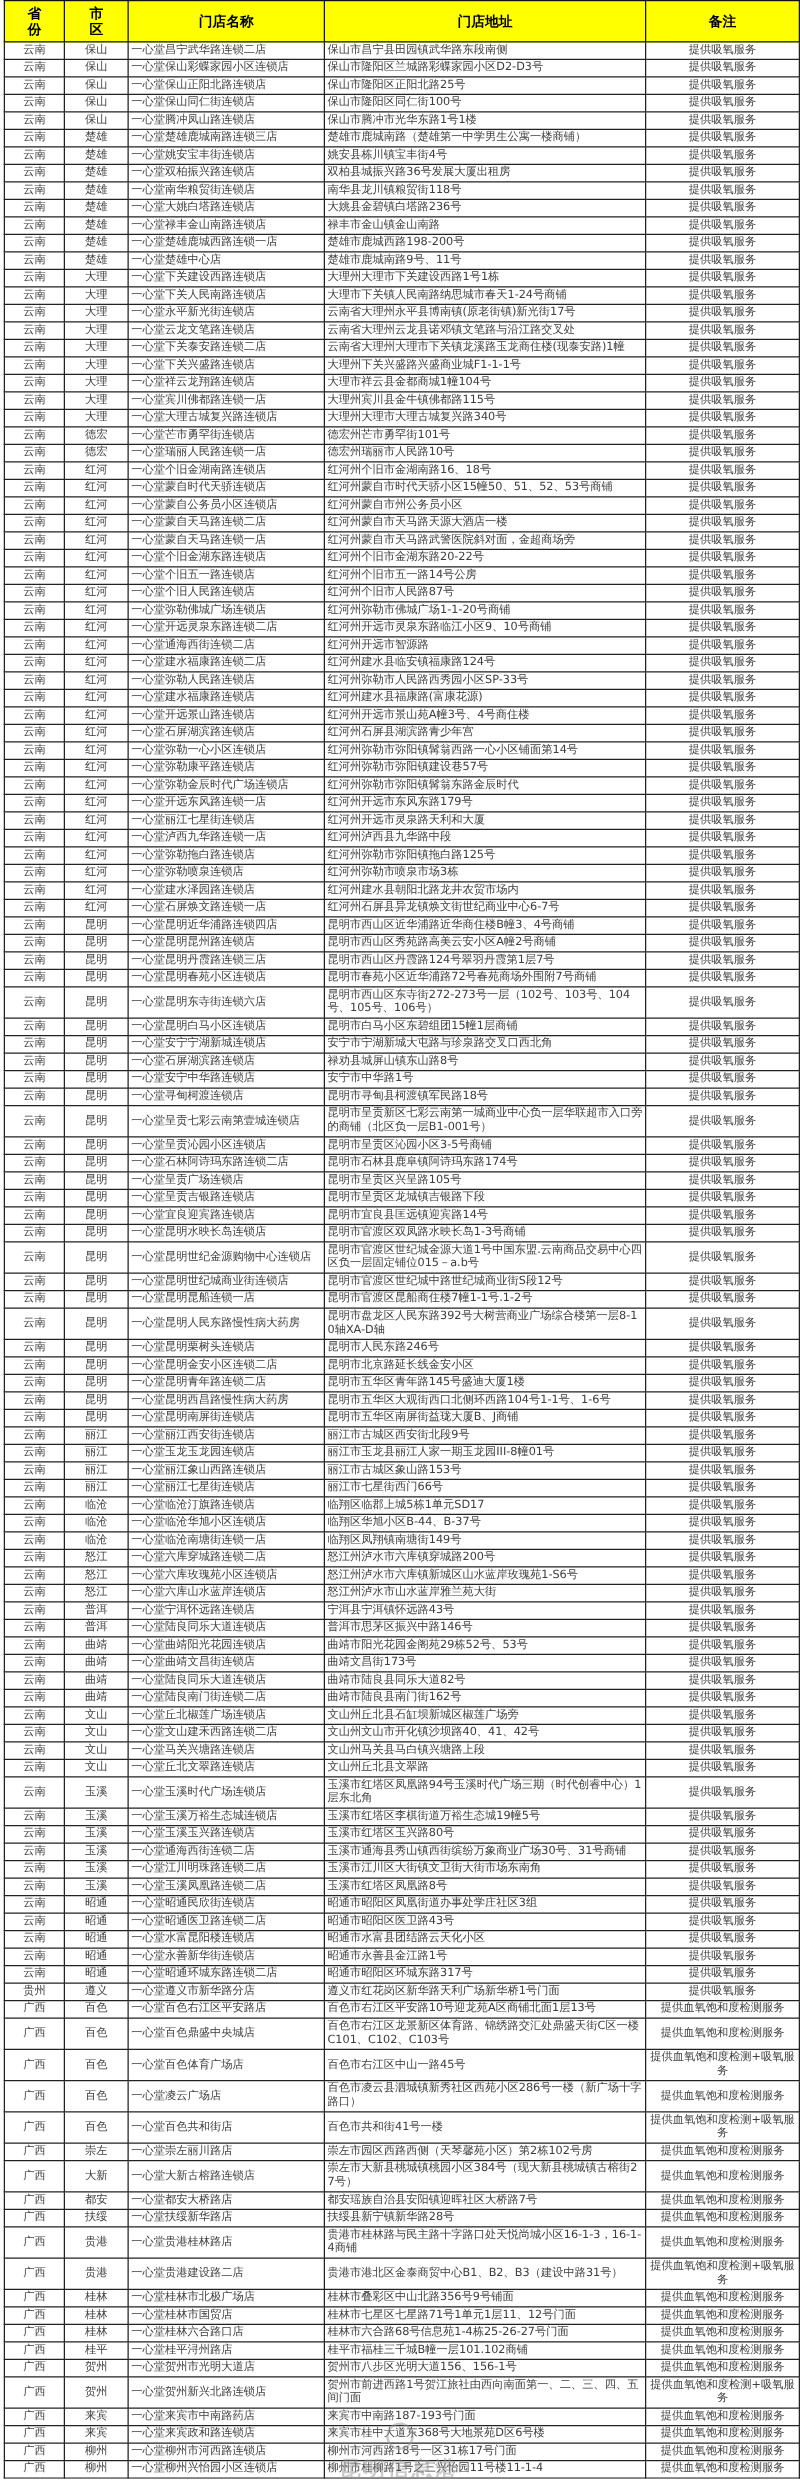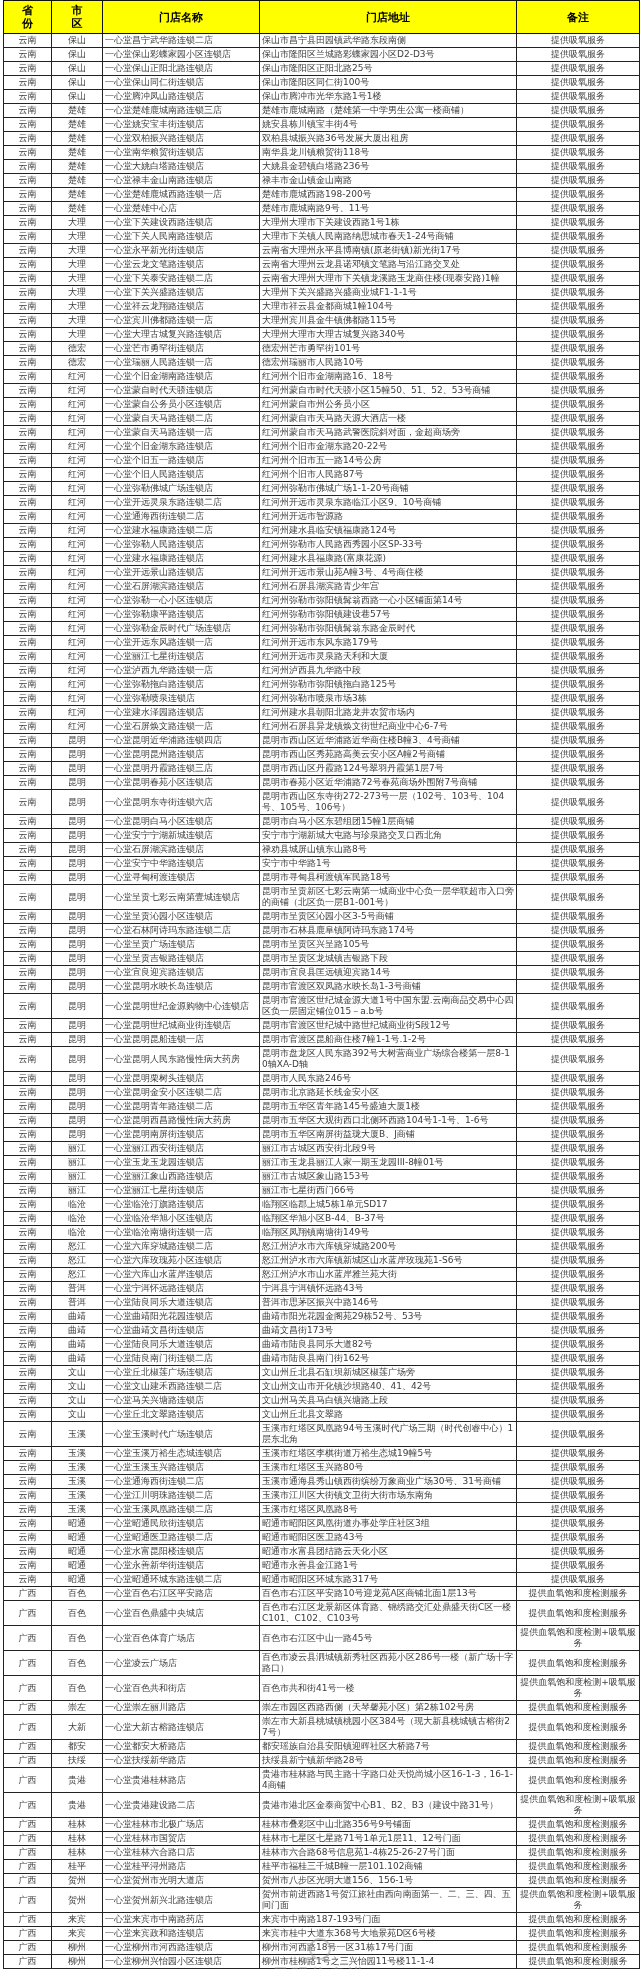--- a/index.html
+++ b/index.html
@@ -797,20 +797,27 @@
           <td class="c4">提供吸氧服务</td>
         </tr>
         <tr>
           <td class="c0">云南</td>
           <td class="c1">昭通</td>
           <td class="c2">一心堂昭通环城东路连锁二店</td>
           <td class="c3">昭通市昭阳区环城东路317号</td>
           <td class="c4">提供吸氧服务</td>
         </tr>
         <tr>
+          <td class="c0">贵州</td>
+          <td class="c1">遵义</td>
+          <td class="c2">一心堂遵义市新华路分店</td>
+          <td class="c3">遵义市红花岗区新华路天利广场新华桥1号门面</td>
+          <td class="c4">提供吸氧服务</td>
+        </tr>
+        <tr>
           <td class="c0">广西</td>
           <td class="c1">百色</td>
           <td class="c2">一心堂百色右江区平安路店</td>
           <td class="c3">百色市右江区平安路10号迎龙苑A区商铺北面1层13号</td>
           <td class="c4">提供血氧饱和度检测服务</td>
         </tr>
         <tr>
           <td class="c0">广西</td>
           <td class="c1">百色</td>
           <td class="c2">一心堂百色鼎盛中央城店</td>

